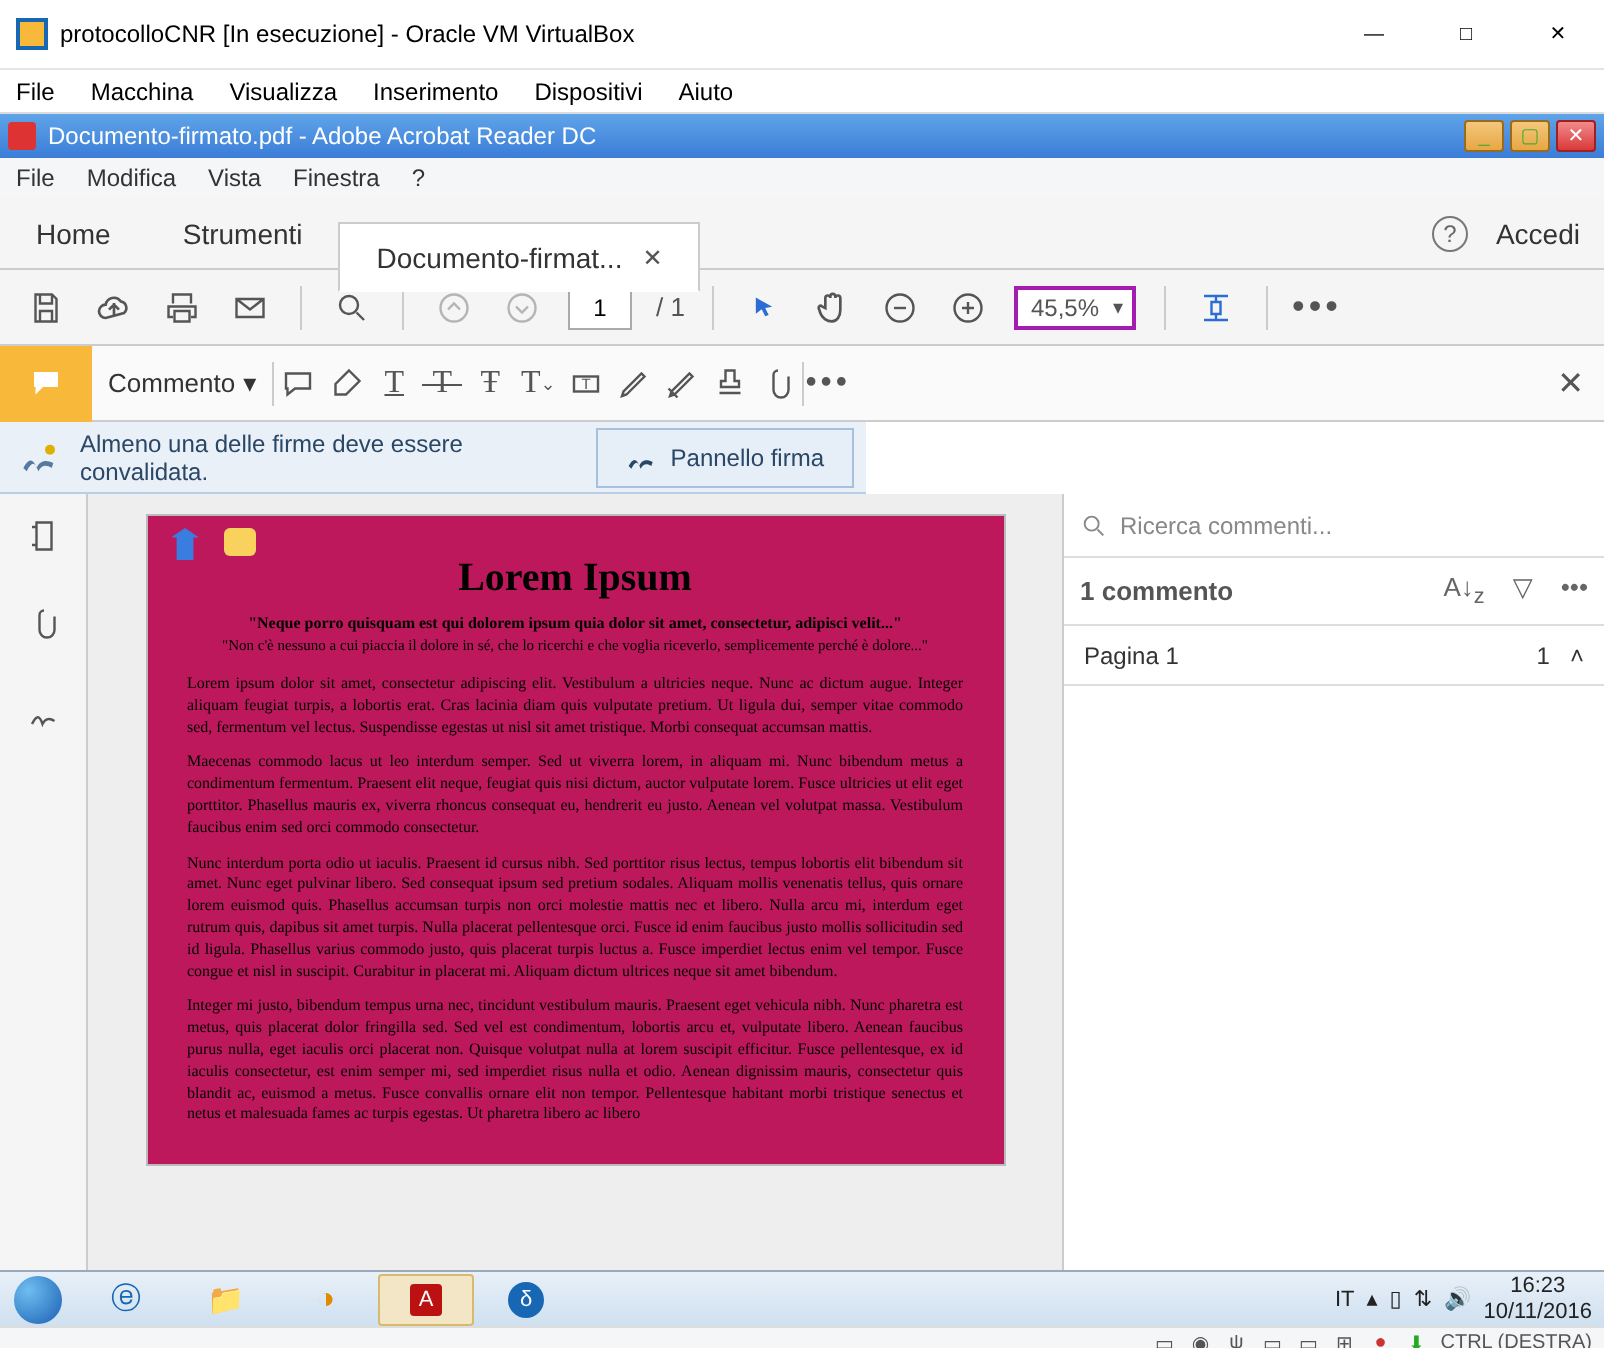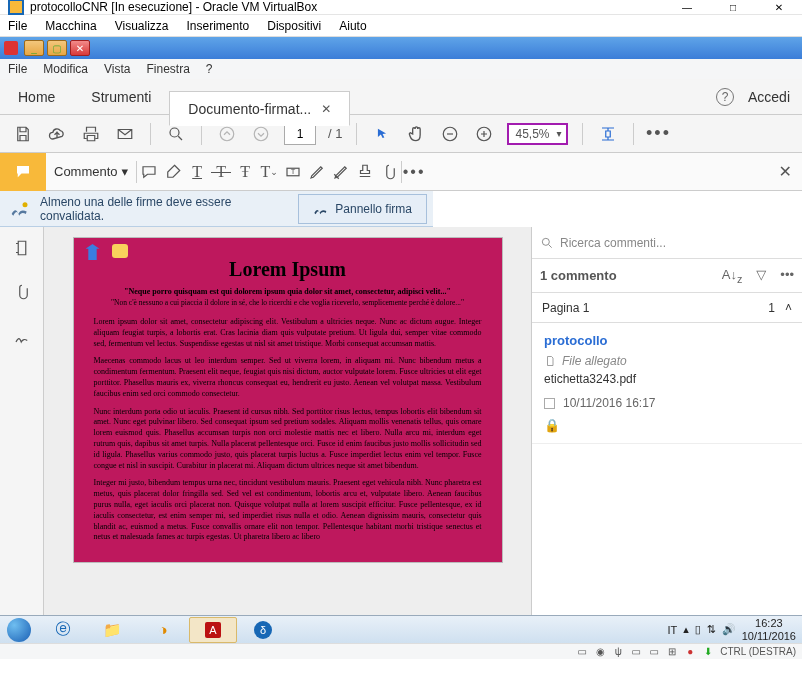--- a/index.html
+++ b/index.html
@@ -1,19 +1,19 @@
 <!DOCTYPE html>
 <html><head>
 <meta charset="utf-8">
 <style>
 * { box-sizing: border-box; margin: 0; padding: 0; font-family: "Segoe UI", Tahoma, sans-serif; }
 body { width: 802px; height: 674px; background: #fff; overflow: hidden; font-size: 12px; }
 
 
-.vb-titlebar { height: 15px; background: #fff; display: flex; align-items: center; padding-left: 8px; border-bottom: 1px solid #e5e5e5; }
+.vb-titlebar { height: 35px; background: #fff; display: flex; align-items: center; padding-left: 8px; border-bottom: 1px solid #e5e5e5; }
 .vb-titlebar .icon { width: 16px; height: 16px; margin-right: 6px; }
 .vb-title { flex: 1; font-size: 12px; color: #000; }
 .vb-winbtns { display: flex; }
 .vb-winbtns div { width: 46px; height: 30px; display: flex; align-items: center; justify-content: center; color: #000; font-size: 10px; }
 .vb-menubar { height: 22px; background: #fff; display: flex; align-items: center; padding-left: 8px; gap: 18px; font-size: 12px; color: #000; border-bottom: 1px solid #ddd; }
 
 
 .reader-titlebar { height: 22px; background: linear-gradient(#5fa4e8,#3b7dd8); display: flex; align-items: center; padding: 0 4px; color: #fff; font-size: 12px; }
 .reader-titlebar .r-icon { width: 14px; height: 14px; background: #d33; margin-right: 6px; border-radius: 2px; }
 .reader-titlebar .r-title { flex: 1; }
@@ -124,20 +124,21 @@
   <span>File</span>
   <span>Macchina</span>
   <span>Visualizza</span>
   <span>Inserimento</span>
   <span>Dispositivi</span>
   <span>Aiuto</span>
 </div>
 
 <div class="reader-titlebar">
   <div class="r-icon"></div>
+  <span class="r-title">Documento-firmato.pdf - Adobe Acrobat Reader DC</span>
   <div class="r-btns">
     <div>_</div>
     <div>▢</div>
     <div class="r-close">✕</div>
   </div>
 </div>
 <div class="reader-menubar">
   <span>File</span>
   <span>Modifica</span>
   <span>Vista</span>
@@ -361,35 +362,20 @@
         <span>A↓<sub>z</sub></span>
         <span>▽</span>
         <span>•••</span>
       </div>
     </div>
     <div class="pgrow">
       <span class="pflex">Pagina 1</span>
       <span>1</span>
       <span style="margin-left:10px">˄</span>
     </div>
-    <div class="comment-item">
-      <div class="author">protocollo</div>
-      <div class="attach">
-        <svg viewBox="0 0 24 24" width="12" height="14">
-            <path class="icon-stroke" d="M7 3h8l3 3v15H7z"></path>
-          </svg>
-        <span>File allegato</span>
-      </div>
-      <div class="fname">etichetta3243.pdf</div>
-      <div class="date">
-        <span class="chk"></span>
-        <span>10/11/2016  16:17</span>
-      </div>
-      <div class="lock">🔒</div>
-    </div>
   </div>
 </div>
 
 <div class="taskbar">
   <div class="start">
       <div class="orb"></div>
     </div>
   <div class="taskbtn">
       <span style="color:#1767b5">ⓔ</span>
     </div>

